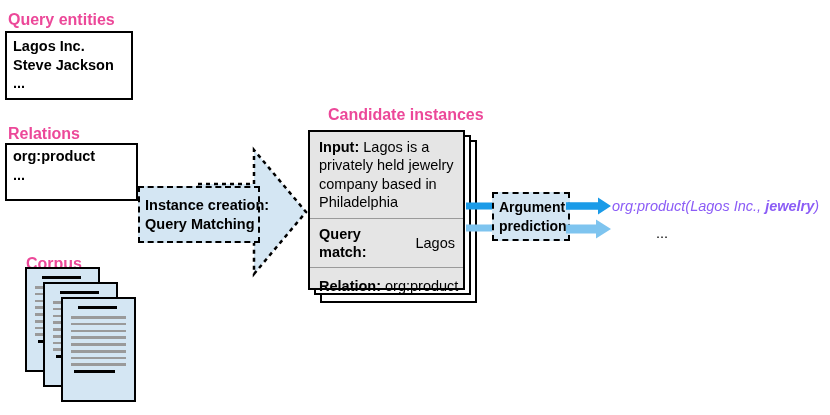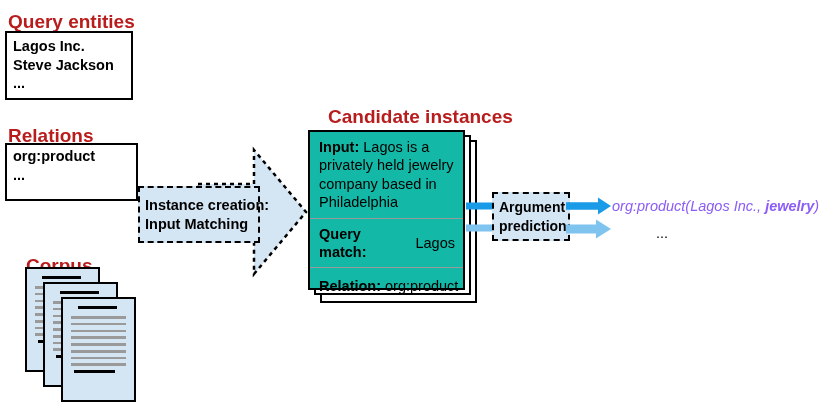--- a/index.html
+++ b/index.html
@@ -16,22 +16,22 @@
     width: 830px;
     height: 415px;
     background: #ffffff;
     overflow: hidden;
   }
   .abs { position: absolute; }
 
   
   .caption {
     font-weight: bold;
-    font-size: 19px;
-    color: #b91c1c;
+    font-size: 16px;
+    color: #ec4899;
     white-space: nowrap;
     line-height: 1;
   }
 
   
   .listbox {
     border: 2.5px solid #000;
     background: #fff;
     box-sizing: border-box;
     padding: 4px 12px 3px 6px;
@@ -59,21 +59,21 @@
     font-size: 14.5px;
     color: #000;
     line-height: 1.3;
     white-space: nowrap;
   }
   .dashbox.small .line { font-size: 14px; }
 
   
   .card {
     border: 2.5px solid #000;
-    background: #14b8a6;
+    background: #e5e5e5;
     box-sizing: border-box;
   }
   .card.behind { background: #fff; }
   .card.front {
     display: flex;
     flex-direction: column;
   }
   .cell {
     font-size: 14.5px;
     color: #000;
@@ -180,21 +180,21 @@
   </div>
 
   <div class="abs" style="left:196px; top:146px; width:112px; height:132px;">
     <svg width="112" height="132" viewBox="0 0 112 132">
       <polygon points="2,38 58,38 58,4 110,66 58,128 58,94 2,94" fill="#d4e6f3" stroke="#000" stroke-width="2.5" stroke-dasharray="4,4" stroke-linejoin="miter"></polygon>
     </svg>
   </div>
 
   <div class="abs dashbox" style="left:138px; top:186px; width:122px; height:57px;">
     <div class="line">Instance creation:</div>
-    <div class="line">Input Matching</div>
+    <div class="line">Query Matching</div>
   </div>
 
   <div class="abs caption" style="left:328px; top:107px;">Candidate instances</div>
 
   <div class="abs card behind" style="left:320px; top:140px; width:157px; height:163px;"></div>
   <div class="abs card behind" style="left:314px; top:135px; width:157px; height:160px;"></div>
 
   <div class="abs card front" style="left:308px; top:130px; width:157px; height:160px;">
     <div class="cell" style="flex:1 1 auto;">
       <b>Input:</b>

